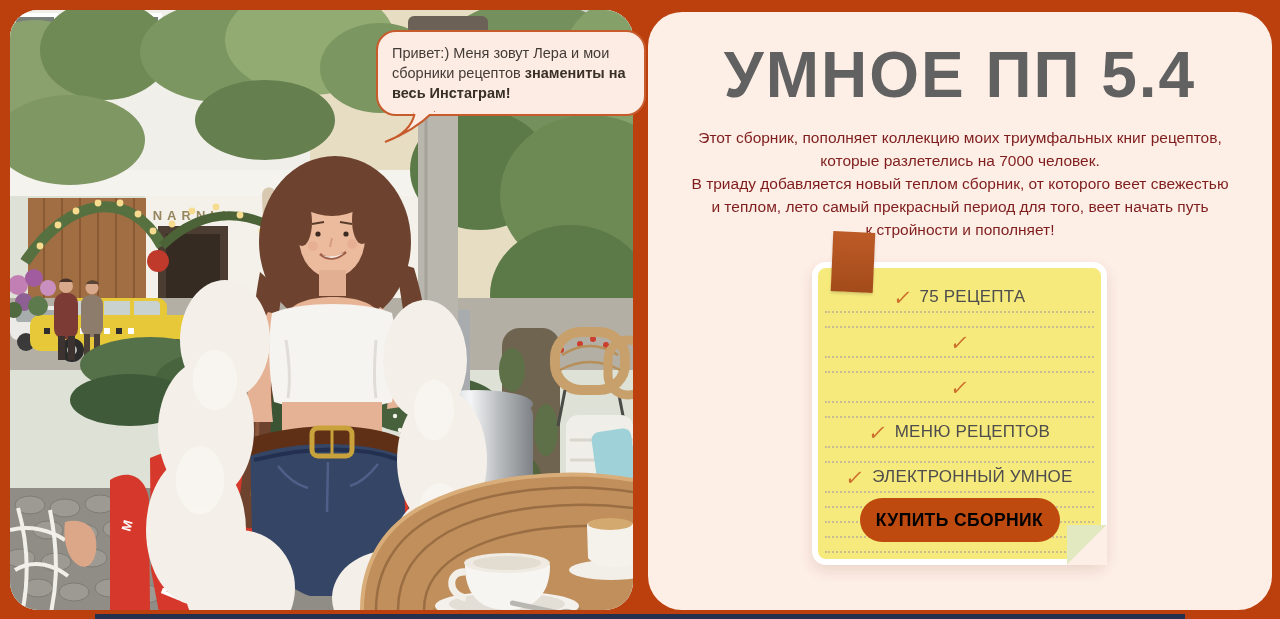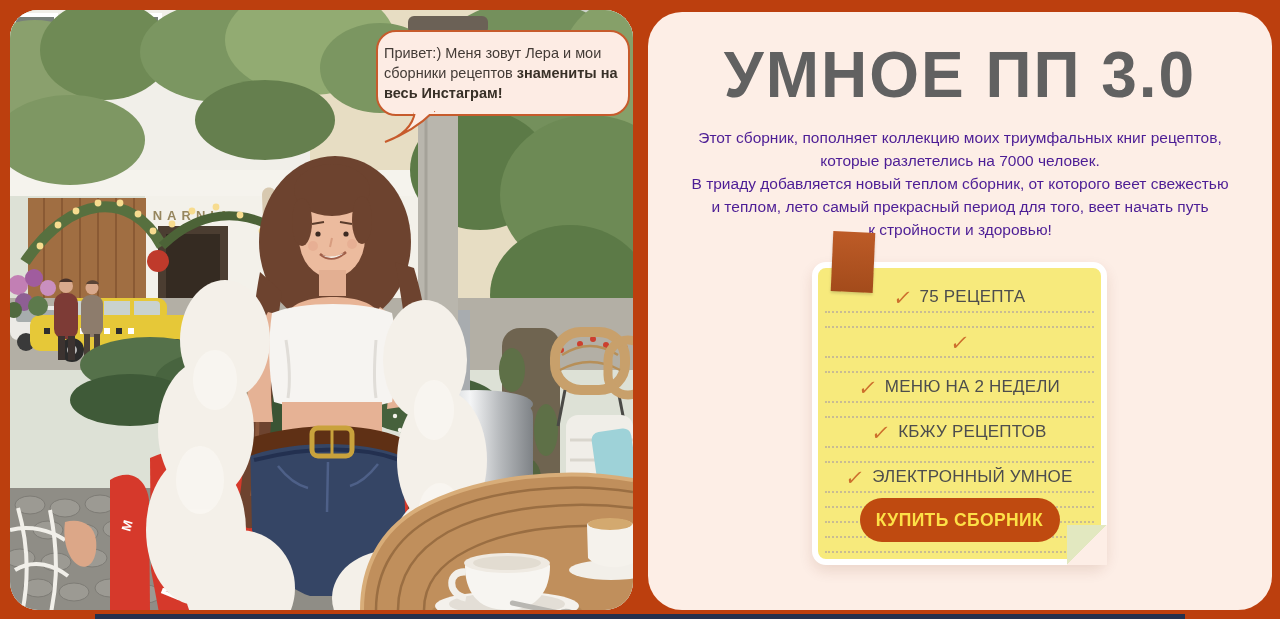--- a/index.html
+++ b/index.html
@@ -6,48 +6,48 @@
     background:#bc3f0e;font-family:"Liberation Sans",sans-serif;position:relative;}
 
   
   .photo-card{position:absolute;left:10px;top:10px;width:623px;height:600px;
     border-radius:28px;overflow:hidden;background:#dfe3d8;}
   .photo-card svg{display:block;width:100%;height:100%;}
 
   
   .bubble{position:absolute;left:376px;top:30px;width:238px;
     background:#fdece4;border:2px solid #c75b2c;border-radius:20px;
-    padding:11px 6px;font-size:14.5px;line-height:1.38;color:#433b36;z-index:5;}
+    padding:11px 14px;font-size:14.5px;line-height:1.38;color:#433b36;z-index:5;}
   .bubble b{color:#383027;}
   .bubble-tail{position:absolute;left:381px;top:110px;width:56px;height:36px;z-index:6;}
 
   
   .panel{position:absolute;left:648px;top:12px;width:624px;height:598px;
     background:#fdeee6;border-radius:34px;text-align:center;}
   .title{margin:26px 0 0 0;font-size:64px;font-weight:bold;letter-spacing:2px;
     color:#616161;}
-  .intro{margin-top:14px;font-size:15.5px;line-height:23px;color:#4c1d95;}
+  .intro{margin-top:14px;font-size:15.5px;line-height:23px;color:#7f1d1d;}
   .intro div{white-space:nowrap;}
 
   
   .note{position:absolute;left:164px;top:250px;width:283px;height:291px;
     background:#f7ea7c;border:6px solid #ffffff;border-radius:14px;
     box-shadow:0 6px 14px rgba(110,40,0,.12);}
   .tape{position:absolute;left:14px;top:-36px;width:42px;height:60px;
     background:linear-gradient(#bd5b27,#a34b1b);transform:rotate(2.5deg);
     box-shadow:0 2px 3px rgba(0,0,0,.15);}
   .rows{padding-top:15px;}
   .row{height:28px;display:flex;align-items:center;justify-content:center;gap:8px;
     font-size:17px;color:#4d4d4d;letter-spacing:.2px;}
   .check{color:#cd6f2d;font-size:21px;line-height:1;transform:skewX(-12deg);}
   .sep{height:13px;margin:0 7px;border-top:2px dotted #c9bc92;border-bottom:2px dotted #c9bc92;}
   .line{height:13px;margin:0 7px;border-top:2px dotted #c9bc92;}
   .buy{position:absolute;left:50%;top:230px;transform:translateX(-50%);
     width:200px;height:44px;border:none;border-radius:26px;background:#bf4a10;
-    color:#fde047;font-family:"Liberation Sans",sans-serif;font-size:17.5px;
+    color:#000000;font-family:"Liberation Sans",sans-serif;font-size:17.5px;
     font-weight:bold;letter-spacing:.4px;cursor:pointer;z-index:2;}
   .fold{position:absolute;right:-6px;bottom:-6px;width:40px;height:40px;
     background:linear-gradient(135deg,#e2e8c0 0%,#e2e8c0 50%,#fdeee6 50%,#fdeee6 100%);}
 
   
   .next-edge{position:absolute;left:95px;width:1090px;bottom:0;height:5px;
     background:#24304d;}
 </style>
 </head>
 <body>
@@ -377,49 +377,48 @@
 
 <div class="bubble">
   <span>Привет:) Меня зовут Лера и мои сборники рецептов </span><b>знамениты на весь Инстаграм!</b>
 </div>
 <svg class="bubble-tail" viewBox="0 0 56 36">
   <path d="M52,2 C38,16 22,25 4,32 C24,25 32,14 34,2 Z" fill="#fdece4" stroke="#c75b2c" stroke-width="2"></path>
   <rect x="33" y="0" width="20" height="4" fill="#fdece4"></rect>
 </svg>
 
 <div class="panel">
-  <h1 class="title">УМНОЕ ПП 3.0</h1>
+  <h1 class="title">УМНОЕ ПП 5.4</h1>
   <div class="intro">
     <div>Этот сборник, пополняет коллекцию моих триумфальных книг рецептов,</div>
     <div>которые разлетелись на 7000 человек.</div>
     <div>В триаду добавляется новый теплом сборник, от которого веет свежестью</div>
     <div>и теплом, лето самый прекрасный период для того, веет начать путь</div>
-    <div>к стройности и здоровью!</div>
+    <div>к стройности и пополняет!</div>
   </div>
 
   <div class="note">
     <div class="tape"></div>
     <div class="rows">
       <div class="row">
         <span class="check">✓</span>
         <span>75 РЕЦЕПТА</span>
       </div>
       <div class="sep"></div>
       <div class="row">
         <span class="check">✓</span>
       </div>
       <div class="sep"></div>
       <div class="row">
         <span class="check">✓</span>
-        <span>МЕНЮ НА 2 НЕДЕЛИ</span>
       </div>
       <div class="sep"></div>
       <div class="row">
         <span class="check">✓</span>
-        <span>КБЖУ РЕЦЕПТОВ</span>
+        <span>МЕНЮ РЕЦЕПТОВ</span>
       </div>
       <div class="sep"></div>
       <div class="row">
         <span class="check">✓</span>
         <span>ЭЛЕКТРОННЫЙ УМНОЕ</span>
       </div>
       <div class="line"></div>
       <div class="line"></div>
       <div class="line"></div>
       <div class="line"></div>

